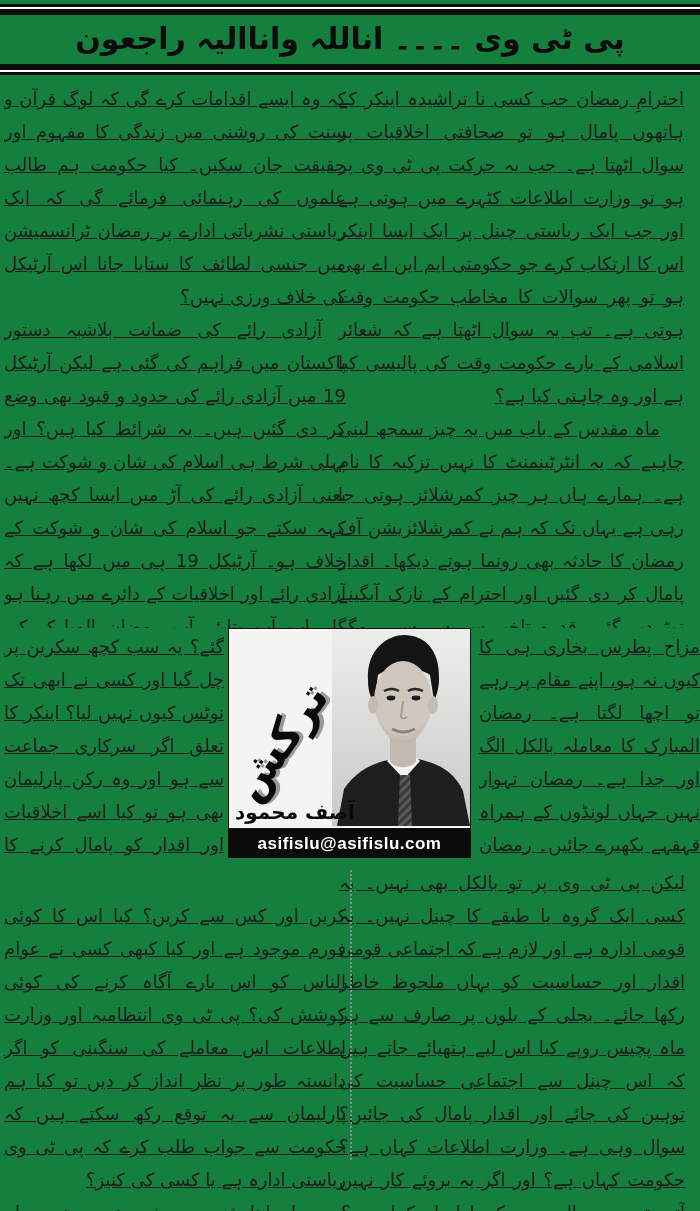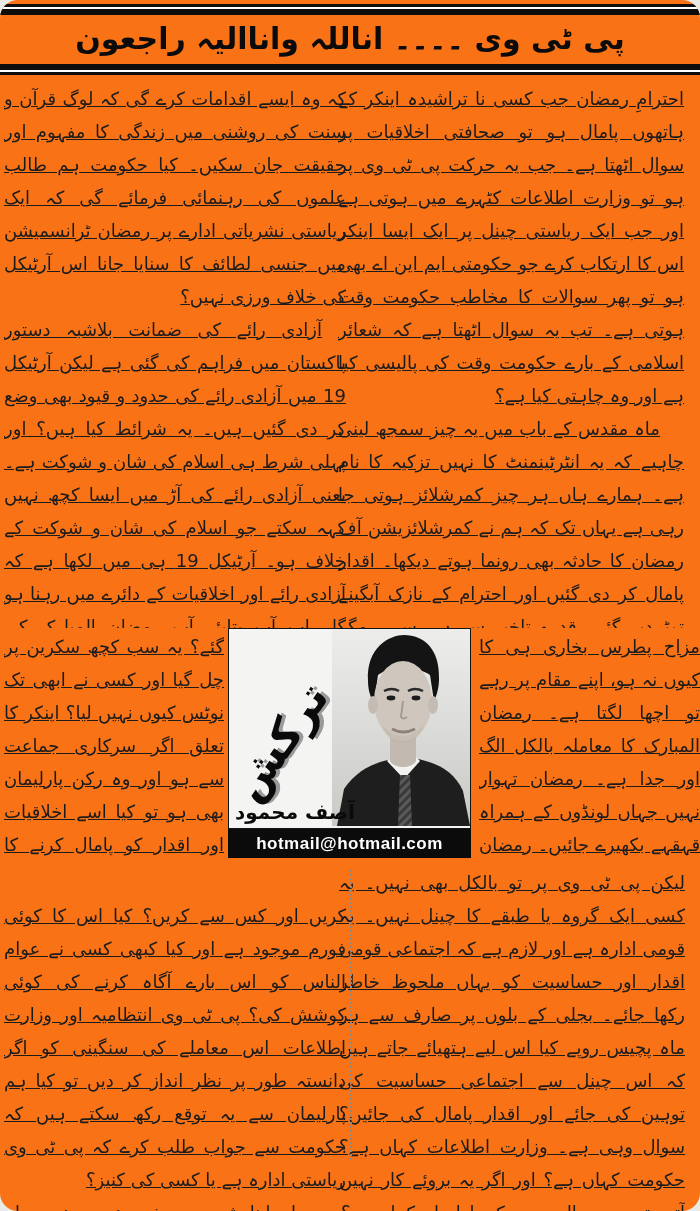--- a/index.html
+++ b/index.html
@@ -1,19 +1,19 @@
 <!DOCTYPE html>
 <html lang="ur" dir="rtl"><head>
 <meta charset="utf-8">
 <style>
   html,body{margin:0;padding:0;background:#e9e9e6;}
   #page{
     position:relative;width:700px;height:1211px;margin:0 auto;
-    background:#f97316;color:#151515;overflow:hidden;
-    font-family:"DejaVu Sans",sans-serif;direction:rtl;border-radius:18px;
+    background:#15803d;color:#151515;overflow:hidden;
+    font-family:"DejaVu Sans",sans-serif;direction:rtl;
   }
   
   .mast{position:absolute;left:0;top:4px;width:700px;}
   .rule{width:100%;}
   .rule .b3{height:3px;background:#0d0d0d;}
   .rule .w2{height:2px;background:#ffffff;}
   .rule .b6{height:6px;background:#0d0d0d;}
   .headline{
     text-align:center;font-size:30px;font-weight:bold;line-height:44px;
     padding:2px 0 3px 0;letter-spacing:1px;color:#0b0b0b;
@@ -138,17 +138,17 @@
         <path d="M71 72 L69 88 Q71 91 75 88" stroke="#a59c91" stroke-width="2" fill="none"></path>
 
         <path d="M60 100 Q71 106 83 100" stroke="#8d8279" stroke-width="3" fill="none"></path>
 
         <path d="M50 96 Q71 118 92 96 Q88 112 71 114 Q54 112 50 96" fill="#bdb4aa" opacity="0.5"></path>
       </svg>
       <div class="calligraphy">ترکش</div>
       <div class="author-name">آصف محمود</div>
     </div>
     <div class="email-bar">
-      <span>hotmail@hotmail.com</span>
+      <span>asifislu@asifislu.com</span>
     </div>
   </div>
 
 </div>
 
 </body></html>

